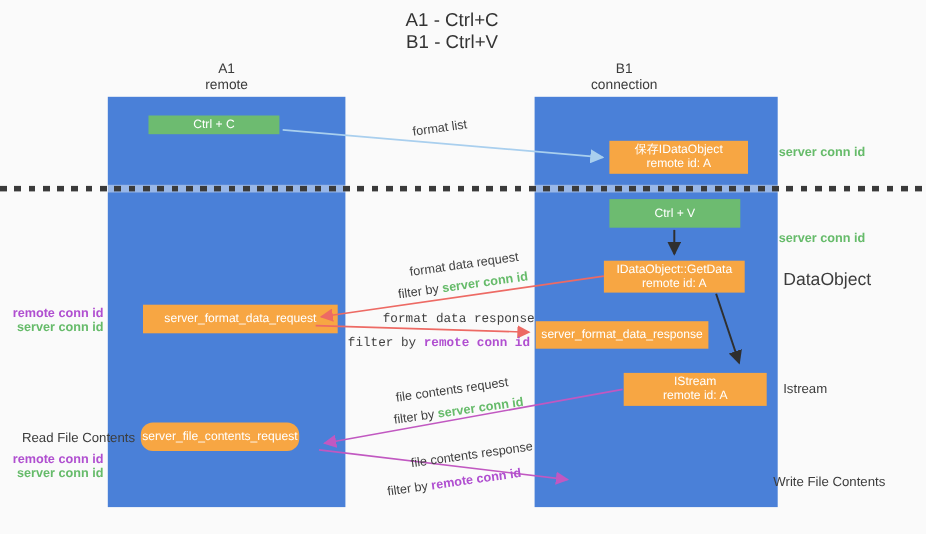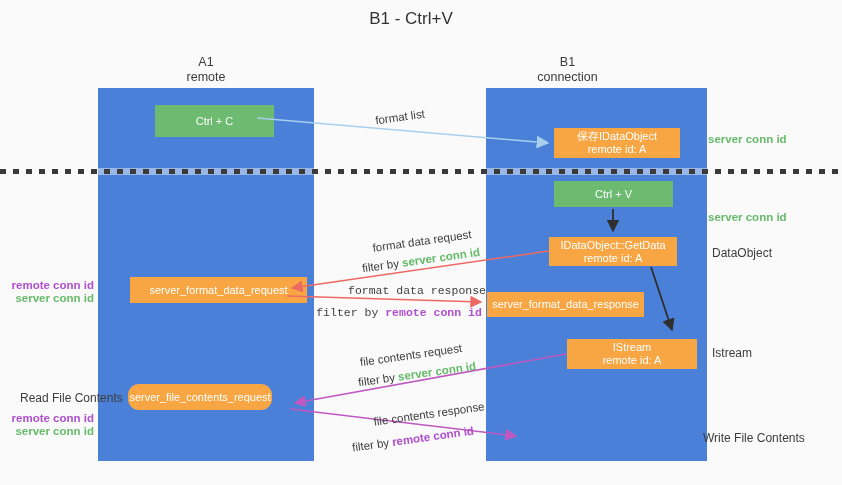--- a/index.html
+++ b/index.html
@@ -68,40 +68,41 @@
     position:absolute;z-index:6;left:0;width:95px;text-align:right;
     font-size:12px;color:#3c3c3c;white-space:nowrap;font-weight:normal;padding-left:20px;
   }
 </style>
 </head>
 <body>
 
 <div class="canvas">
 
   <div class="title">
+    <div>A1 - Ctrl+C</div>
     <div>B1 - Ctrl+V</div>
   </div>
 
   <div class="col-header a">
     <div>A1</div>
     <div>remote</div>
   </div>
   <div class="col-header b">
     <div>B1</div>
     <div>connection</div>
   </div>
 
   <div class="col col-a"></div>
   <div class="col col-b"></div>
 
   <div class="dotted-wrap">
     <div class="dotted"></div>
   </div>
 
-  <div class="box green" style="left:135px;top:105px;width:119px;height:32px;margin-left:20px;">
+  <div class="box green" style="left:135px;top:105px;width:119px;height:17px;">
     <div>Ctrl + C</div>
   </div>
 
   <div class="box orange" style="left:554px;top:128px;width:126px;height:30px;">
     <div>保存IDataObject</div>
     <div>remote id: A</div>
   </div>
 
   <div class="box green" style="left:554px;top:181px;width:119px;height:26px;">
     <div>Ctrl + V</div>
@@ -171,21 +172,21 @@
     <span>filter by </span><span class="kw-green">server conn id</span>
   </div>
 
   <div class="flabel" style="left:429px;top:414px;">file contents response</div>
   <div class="flabel" style="left:413px;top:439px;">
     <span>filter by </span><span class="kw-purple">remote conn id</span>
   </div>
 
   <div class="side bold-green" style="left:708px;top:133px;">server conn id</div>
   <div class="side bold-green" style="left:708px;top:211px;">server conn id</div>
-  <div class="side" style="left:712px;top:246px;font-size:12px;">DataObject</div>
+  <div class="side" style="left:712px;top:246px;font-size:16px;">DataObject</div>
   <div class="side" style="left:712px;top:346px;font-size:12px;">Istream</div>
   <div class="side" style="left:703px;top:431px;font-size:12px;">Write File Contents</div>
 
   <div class="side-stack" style="top:279px;">
     <div class="purple-line">remote conn id</div>
     <div class="green-line">server conn id</div>
   </div>
 
   <div class="read-label" style="top:391px;">Read File Contents</div>
 

